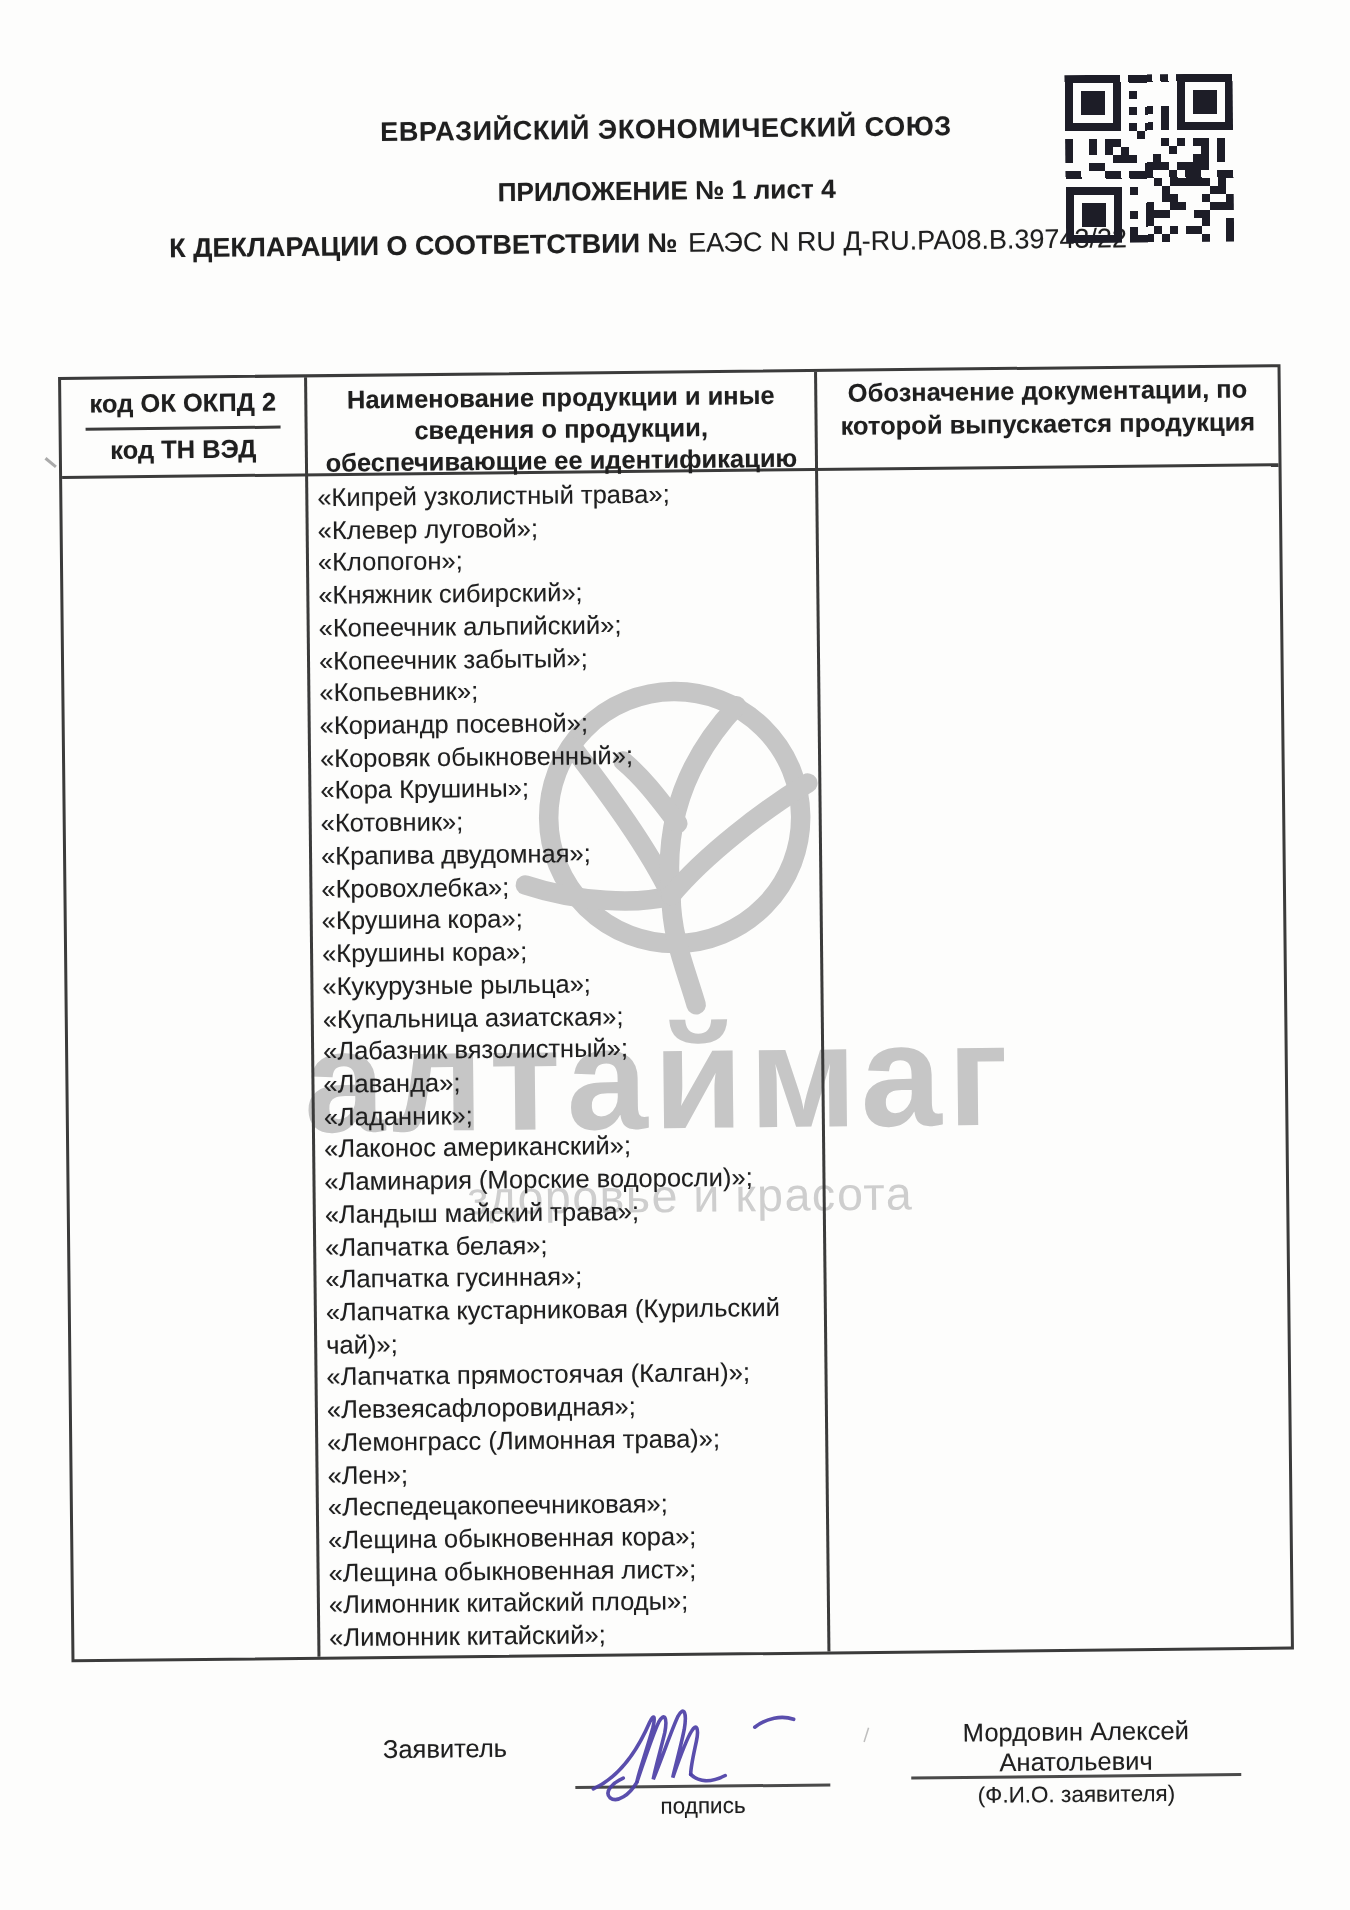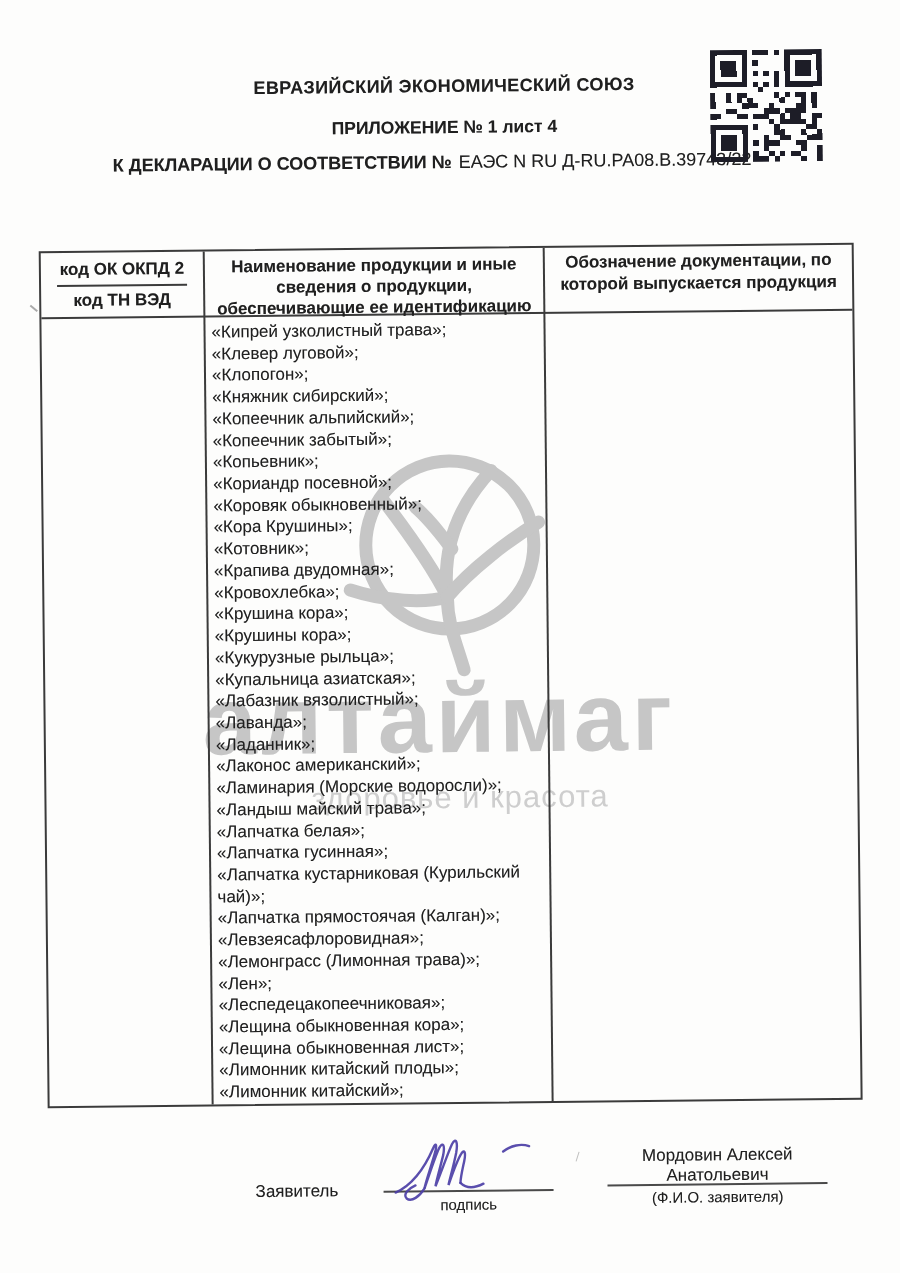--- a/index.html
+++ b/index.html
@@ -28,21 +28,21 @@
   .hd{position:absolute;left:0;right:0;top:64px;height:2px;background:var(--border,#3b3b3b);}
   .c1h{position:absolute;left:0;top:0;width:162px;height:64px;text-align:center;font-weight:700;font-size:17px;}
   .c1h .t1{margin-top:7px;}
   .c1line{width:130px;height:2px;background:var(--border,#3b3b3b);margin:5px auto 4px auto;}
   .c2h{position:absolute;left:164px;top:5px;width:338px;text-align:center;font-weight:700;font-size:17px;line-height:21px;}
   .c3h{position:absolute;left:504px;top:4px;width:307px;text-align:center;font-weight:700;font-size:17px;line-height:21.5px;}
   .c2b{position:absolute;left:170px;top:70px;width:330px;font-size:17px;line-height:21.72px;white-space:nowrap;}
   .c1b{position:absolute;left:0;top:66px;bottom:0;width:162px;}
   .c3b{position:absolute;left:504px;top:66px;bottom:0;right:0;}
   
-  .applicant{position:absolute;left:250px;top:1180px;font-size:17px;}
+  .applicant{position:absolute;left:250px;top:1155px;font-size:17px;}
   .sig{position:absolute;left:386px;top:1136px;width:172px;height:66px;z-index:6;}
   .sig path{stroke:var(--signature-ink,#4c3fa6);fill:none;stroke-width:2.4;stroke-linecap:round;opacity:.92;}
   .sigline{position:absolute;left:378px;top:1190px;width:170px;height:2px;background:#4a4a4a;}
   .sigcap{position:absolute;left:378px;top:1196px;width:170px;text-align:center;font-size:15px;}
   .name{position:absolute;left:600px;top:1148px;width:224px;text-align:center;font-size:17px;line-height:19.5px;}
   .nameline{position:absolute;left:602px;top:1186px;width:220px;height:2px;background:#4a4a4a;}
   .namecap{position:absolute;left:600px;top:1191px;width:224px;text-align:center;font-size:15px;}
   .tick{position:absolute;left:33px;top:303px;width:9px;height:2px;background:#666;opacity:.55;transform:rotate(40deg);}
   .speck{position:absolute;left:566px;top:1152px;width:6px;height:10px;border-right:1.5px solid #8a8a8a;
          transform:rotate(18deg);opacity:.55;}

